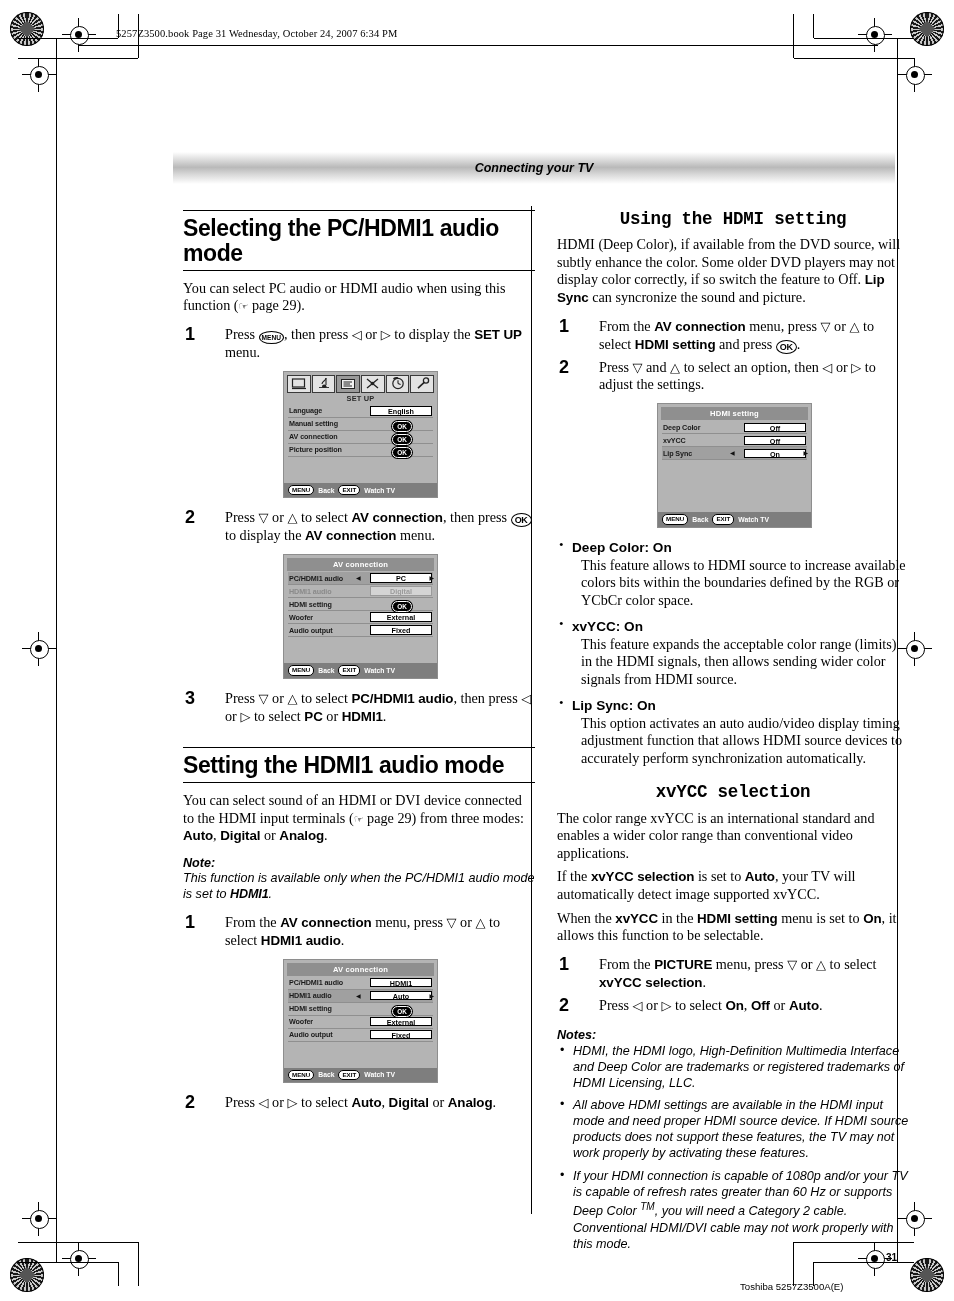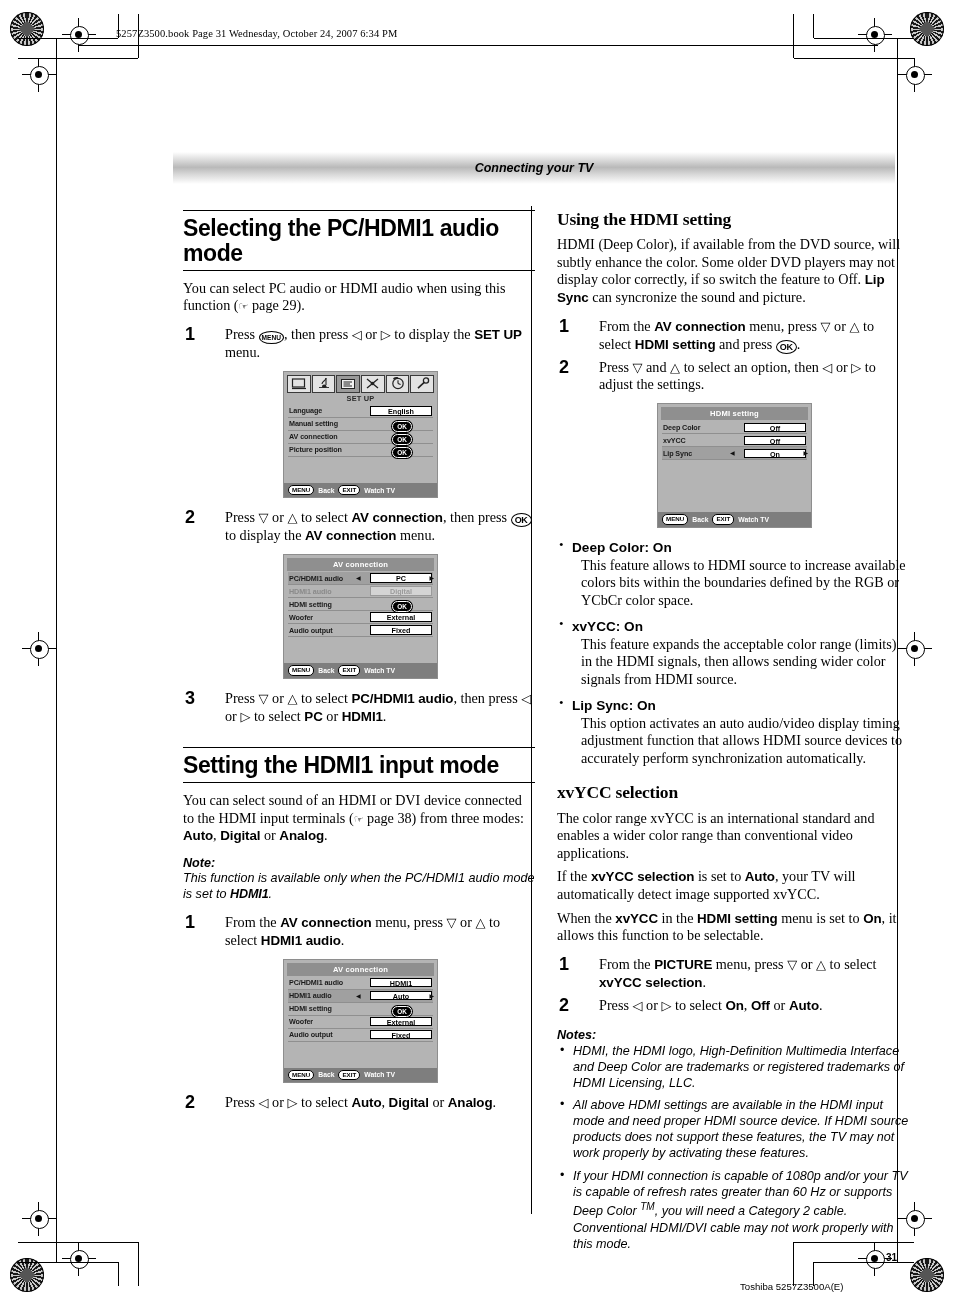--- a/index.html
+++ b/index.html
@@ -144,26 +144,27 @@
     font-weight: bold;
     font-size: 23px;
     line-height: 1.08;
     letter-spacing: -0.4px;
     margin: 0;
     padding: 5px 0 4px 0;
     border-top: 1.6px solid #000;
     border-bottom: 1.6px solid #000;
   }
   h2.subsection {
-    font-family: Liberation Serif, serif;
+    font-family: Liberation Mono, monospace;
     font-weight: bold;
     font-size: 17.5px;
     line-height: 1.1;
     letter-spacing: -0.2px;
     margin: 0 0 7px 0;
+    text-align: center;
   }
   p.body {
     font-size: 14.2px;
     line-height: 1.24;
     margin: 9px 0 0 0;
     text-align: left;
   }
   p.body.tight { margin-top: 6px; }
   b, strong {
     font-family: "Liberation Sans", sans-serif;
@@ -633,24 +634,24 @@
         <span class="pill">EXIT</span>
         <span class="ftxt">Watch TV</span>
       </div>
     </div>
 
     <div class="step">
       <span class="num">3</span>
       <span>Press </span><span class="arrow">▽</span><span> or </span><span class="arrow">△</span><span> to select </span><b>PC/HDMI1 audio</b><span>, then press </span><span class="arrow">◁</span><span> or </span><span class="arrow">▷</span><span> to select </span><b>PC</b><span> or </span><b>HDMI1</b><span>.</span>
     </div>
 
-    <h1 class="section" style="margin-top:22px;">Setting the HDMI1 input mode</h1>
+    <h1 class="section" style="margin-top:22px;">Setting the HDMI1 audio mode</h1>
 
     <p class="body">
-      <span>You can select sound of an HDMI or DVI device connected to the HDMI input terminals (</span><span class="hand">☞</span><span> page 38) from three modes: </span><b>Auto</b><span>, </span><b>Digital</b><span> or </span><b>Analog</b><span>.</span>
+      <span>You can select sound of an HDMI or DVI device connected to the HDMI input terminals (</span><span class="hand">☞</span><span> page 29) from three modes: </span><b>Auto</b><span>, </span><b>Digital</b><span> or </span><b>Analog</b><span>.</span>
     </p>
 
     <p class="note-head">Note:</p>
     <p class="note-body">
       <span>This function is available only when the PC/HDMI1 audio mode is set to </span><b>HDMI1</b><span>.</span>
     </p>
 
     <div class="step">
       <span class="num">1</span>
       <span>From the </span><b>AV connection</b><span> menu, press </span><span class="arrow">▽</span><span> or </span><span class="arrow">△</span><span> to select </span><b>HDMI1 audio</b><span>.</span>

